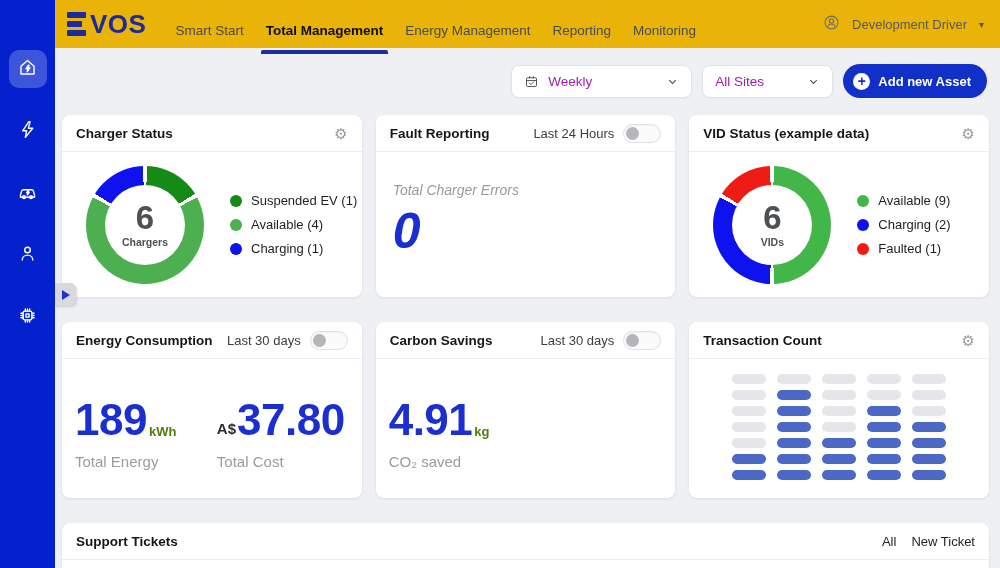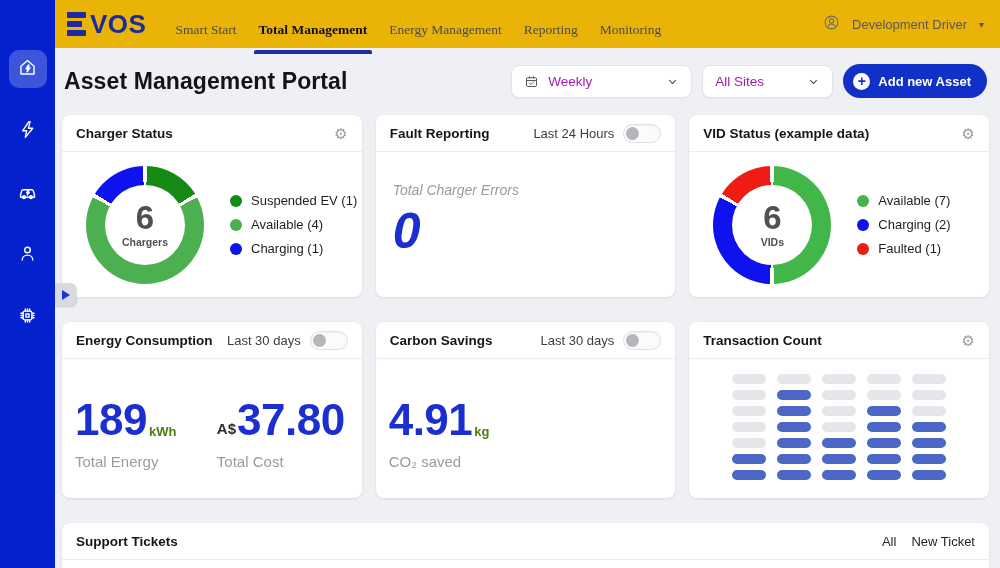--- a/index.html
+++ b/index.html
@@ -45,21 +45,21 @@
     background: #eab308; display: flex; align-items: center;
     padding: 0 16px 0 12px; z-index: 5;
   }
   .logo { display: flex; align-items: center; gap: 4px; margin-right: 18px; cursor: pointer; }
   .logo-e { display: flex; flex-direction: column; gap: 3.5px; }
   .logo-e span { display: block; height: 5.5px; background: #1b2a9e; border-radius: 1px; }
   .logo-e span:nth-child(1) { width: 19px; }
   .logo-e span:nth-child(2) { width: 15px; }
   .logo-e span:nth-child(3) { width: 19px; }
   .logo-text { font-size: 26px; font-weight: 800; color: #1b2a9e; letter-spacing: 0.5px; line-height: 1; }
-  .nav { display: flex; height: 36px; font-family: Liberation Serif, serif; }
+  .nav { display: flex; height: 36px; }
   .nav-item {
     position: relative; height: 48px; display: flex; align-items: center;
     padding: 0 11px; font-size: 13.5px; color: #4b4b4b; cursor: pointer; white-space: nowrap;
   }
   .nav-item.active { color: #0d0d0d; font-weight: 700; }
   .nav-item.active::after {
     content: ""; position: absolute; left: 6px; right: 6px; bottom: 0;
     height: 4px; background: #1d2f9e; border-radius: 2px 2px 0 0;
   }
   .user-menu { margin-left: auto; display: flex; align-items: center; gap: 12px; color: #585858; font-size: 13px; cursor: pointer; }
@@ -246,21 +246,20 @@
         </svg>
     </span>
     <span>Development Driver</span>
     <span class="caret">▾</span>
   </div>
 </header>
 
 <main class="main">
 
   <div class="page-header">
-    <h1 class="page-title">Asset Management Portal</h1>
     <div class="controls">
       <div class="select period">
         <svg class="cal" viewBox="0 0 24 24">
             <rect x="4" y="6" width="16" height="14" rx="2"></rect>
             <path d="M4 10.5 H20 M9 3.5 V7 M15 3.5 V7 M8 14 l3 3 l5 -5"></path>
           </svg>
         <span>Weekly</span>
         <svg class="chev" viewBox="0 0 24 24">
             <path d="M6 9.5 l6 6 l6 -6"></path>
           </svg>
@@ -337,21 +336,21 @@
         <div class="donut-wrap">
           <div class="donut" style="background: conic-gradient(rgb(255, 255, 255) 0deg, rgb(255, 255, 255) 2deg, rgb(67, 182, 73) 2deg, rgb(67, 182, 73) 178deg, rgb(255, 255, 255) 178deg, rgb(255, 255, 255) 180deg, rgb(255, 255, 255) 180deg, rgb(255, 255, 255) 182deg, rgb(13, 18, 239) 182deg, rgb(13, 18, 239) 298deg, rgb(255, 255, 255) 298deg, rgb(255, 255, 255) 300deg, rgb(255, 255, 255) 300deg, rgb(255, 255, 255) 302deg, rgb(238, 28, 20) 302deg, rgb(238, 28, 20) 358deg, rgb(255, 255, 255) 358deg, rgb(255, 255, 255) 360deg);"></div>
           <div class="donut-hole">
             <span class="donut-value">6</span>
             <span class="donut-label">VIDs</span>
           </div>
         </div>
         <div class="legend">
             <div class="legend-item">
               <span class="legend-dot" style="background: rgb(67, 182, 73);"></span>
-              <span>Available (7)</span>
+              <span>Available (9)</span>
             </div>
             <div class="legend-item">
               <span class="legend-dot" style="background: rgb(13, 18, 239);"></span>
               <span>Charging (2)</span>
             </div>
             <div class="legend-item">
               <span class="legend-dot" style="background: rgb(238, 28, 20);"></span>
               <span>Faulted (1)</span>
             </div>
           </div>

